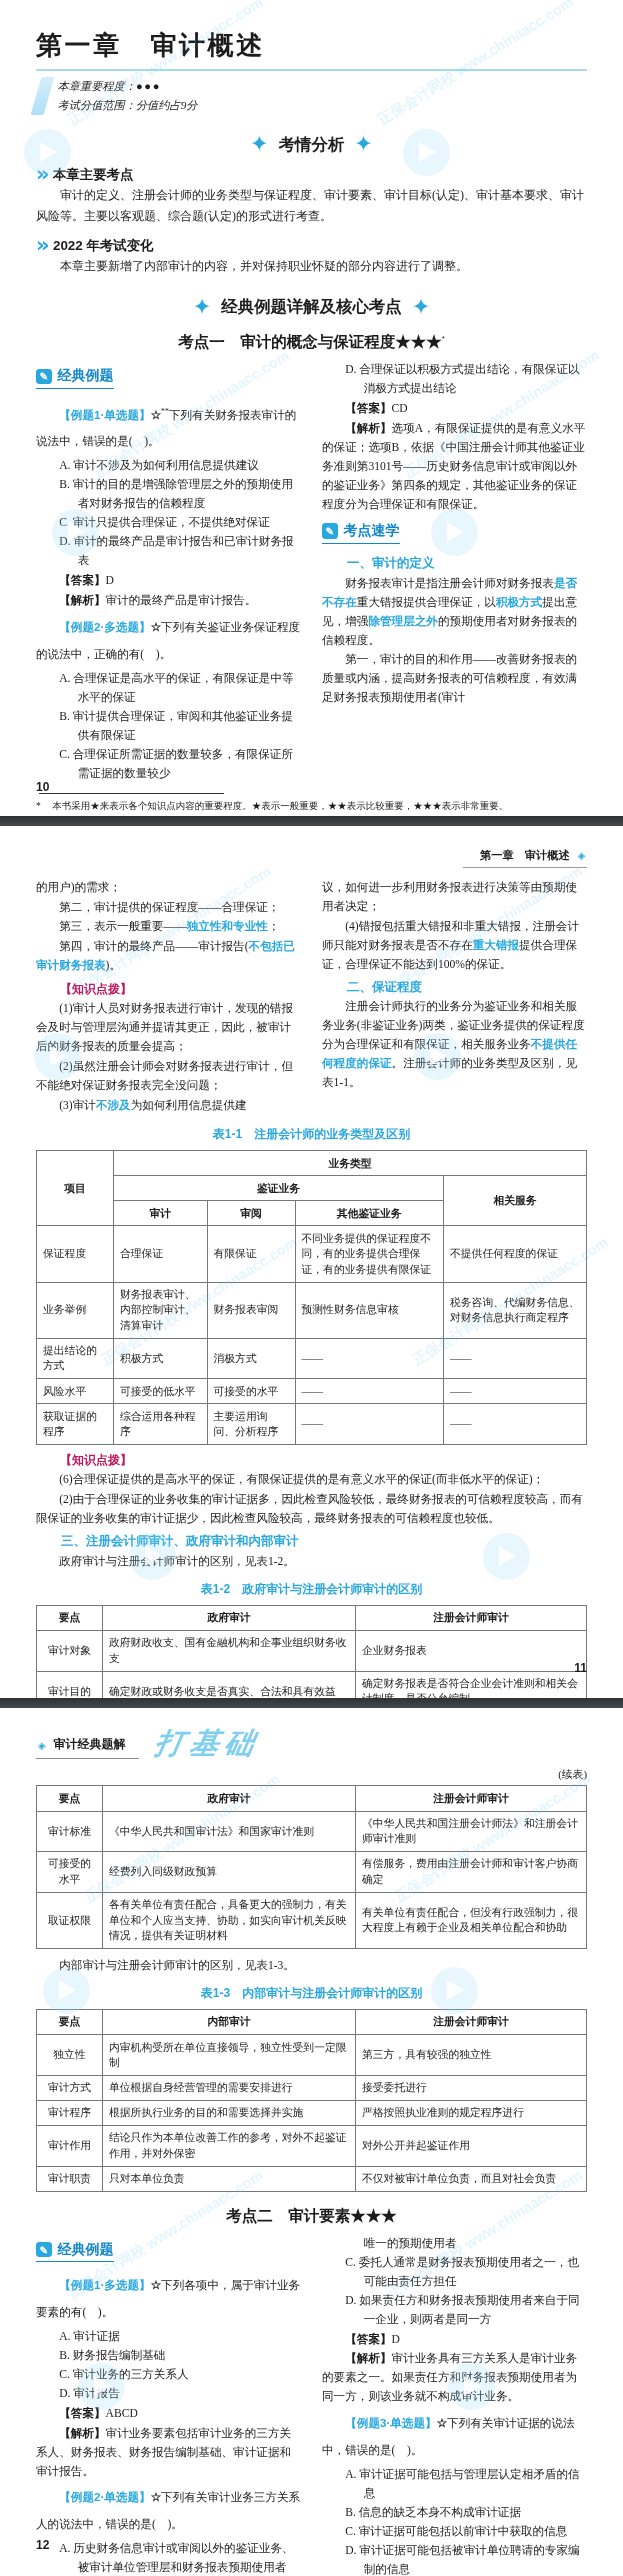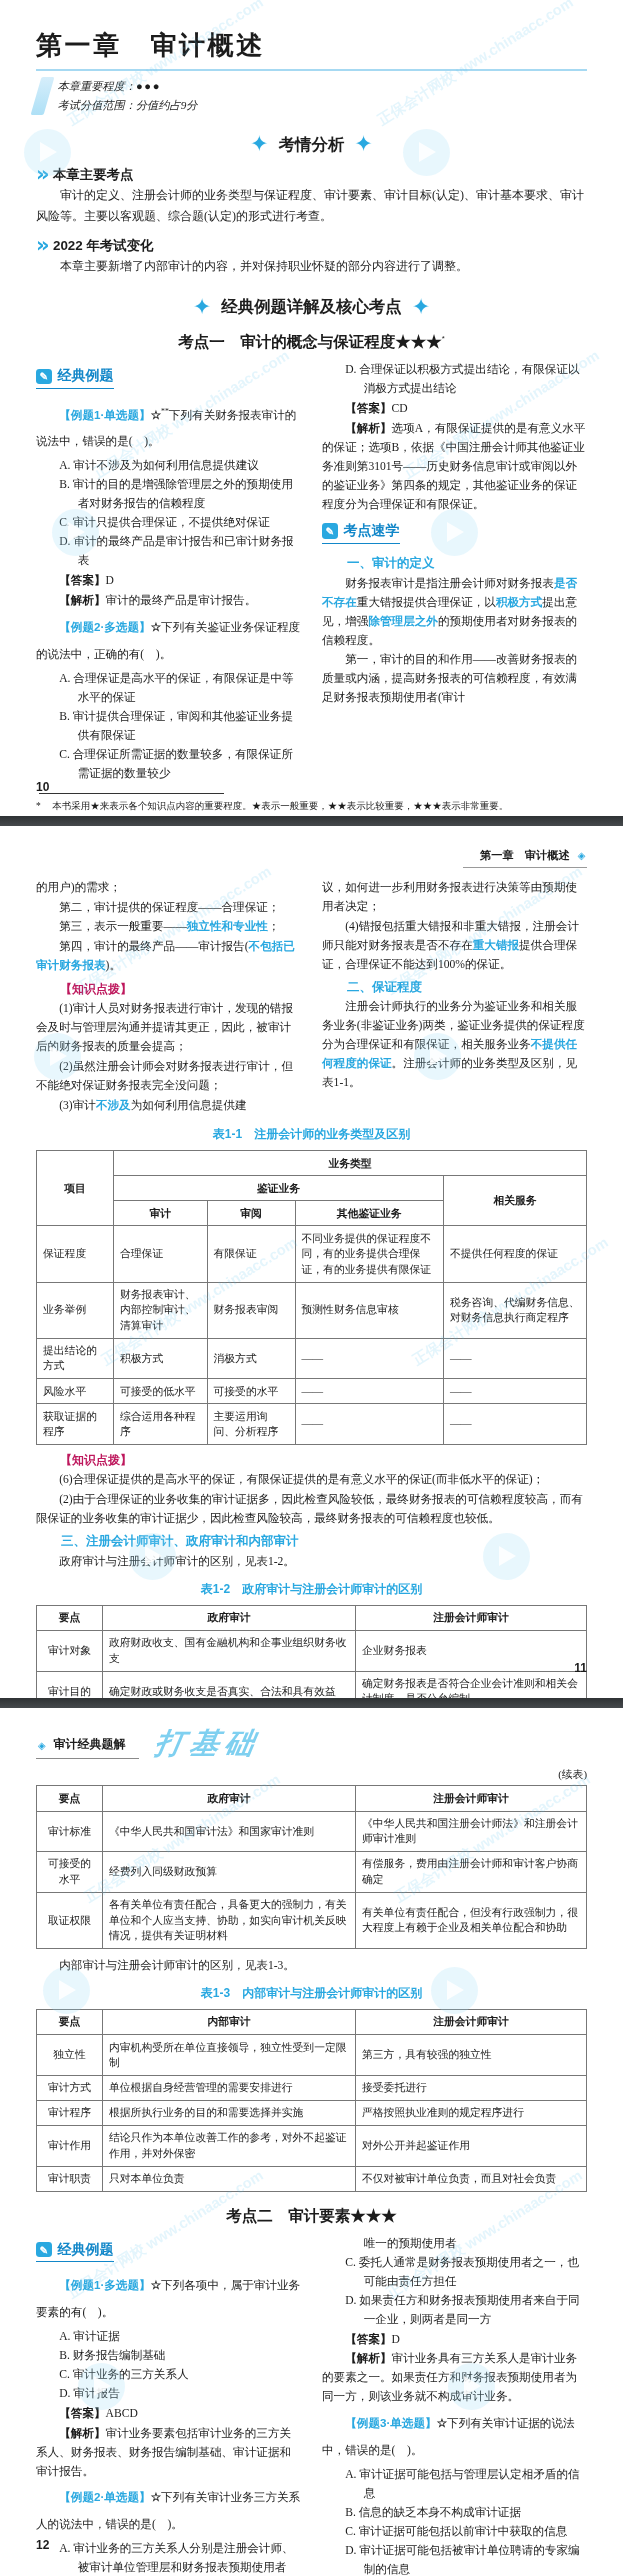--- a/index.html
+++ b/index.html
@@ -427,21 +427,21 @@
         <span>经典例题</span>
       </div>
       <p class="stem"><span class="ex-label">【例题1·多选题】</span><span class="star">☆</span><span>下列各项中，属于审计业务要素的有(　)。</span></p>
       <div class="opt">A. 审计证据</div>
       <div class="opt">B. 财务报告编制基础</div>
       <div class="opt">C. 审计业务的三方关系人</div>
       <div class="opt">D. 审计报告</div>
       <p class="ansline"><span class="lab">【答案】</span><span>ABCD</span></p>
       <p class="ana"><span class="lab">【解析】</span><span>审计业务要素包括审计业务的三方关系人、财务报表、财务报告编制基础、审计证据和审计报告。</span></p>
       <p class="stem"><span class="ex-label">【例题2·单选题】</span><span class="star">☆</span><span>下列有关审计业务三方关系人的说法中，错误的是(　)。</span></p>
-      <div class="opt">A. 审计业务的三方关系人分别是注册会计师、被审计单位管理层和财务报表预期使用者</div>
+      <div class="opt">A. 历史财务信息审计或审阅以外的鉴证业务、被审计单位管理层和财务报表预期使用者</div>
       <div class="opt">B. 管理层可能成为预期使用者，但不是</div>
     </div>
     <div class="col">
       <div class="opt-cont">唯一的预期使用者</div>
       <div class="opt">C. 委托人通常是财务报表预期使用者之一，也可能由责任方担任</div>
       <div class="opt">D. 如果责任方和财务报表预期使用者来自于同一企业，则两者是同一方</div>
       <p class="ansline"><span class="lab">【答案】</span><span>D</span></p>
       <p class="ana"><span class="lab">【解析】</span><span>审计业务具有三方关系人是审计业务的要素之一。如果责任方和财务报表预期使用者为同一方，则该业务就不构成审计业务。</span></p>
       <p class="stem"><span class="ex-label">【例题3·单选题】</span><span class="star">☆</span><span>下列有关审计证据的说法中，错误的是(　)。</span></p>
       <div class="opt">A. 审计证据可能包括与管理层认定相矛盾的信息</div>

